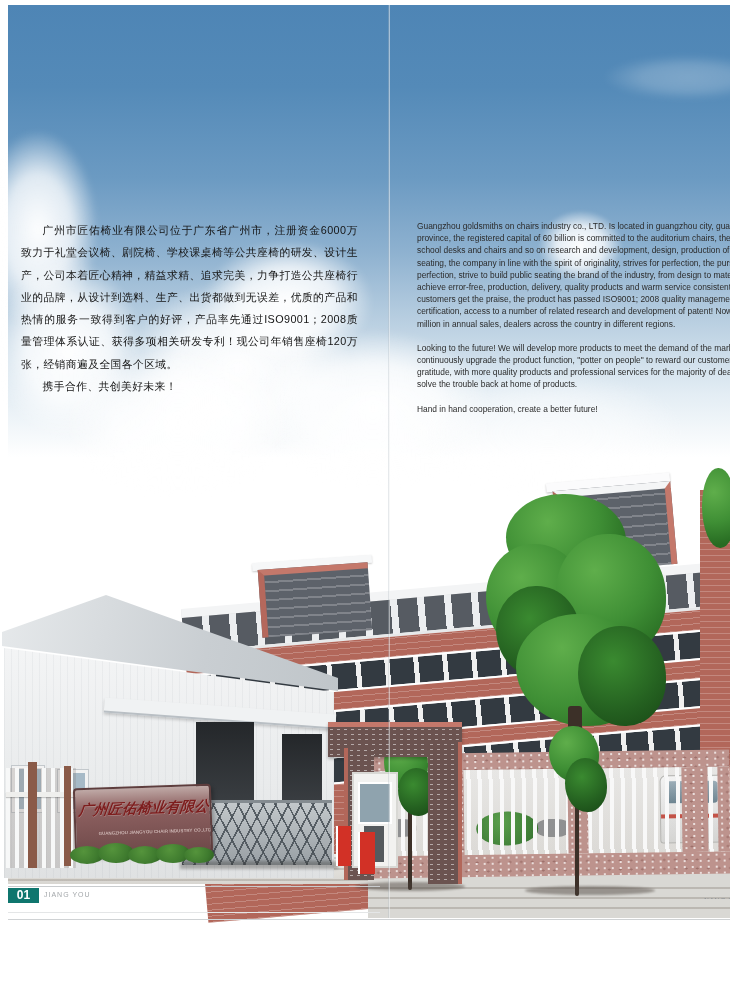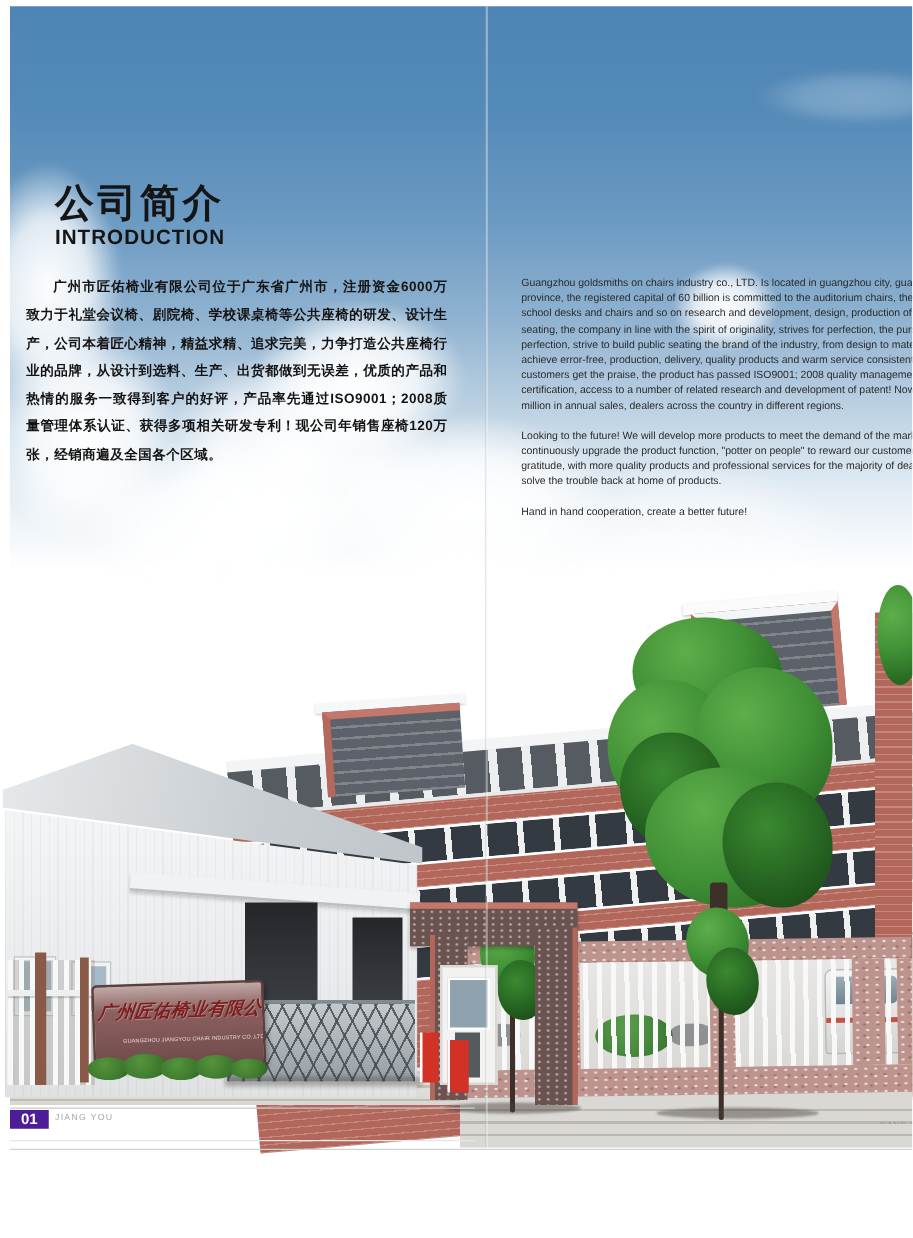--- a/index.html
+++ b/index.html
@@ -21,21 +21,21 @@
   .c6{left:530px;top:205px;width:85px;height:72px;filter:blur(1.5px);}
   .c7{left:405px;top:365px;width:270px;height:125px;opacity:.55;}
   .c8{left:55px;top:345px;width:230px;height:145px;}
   .c9{left:595px;top:50px;width:170px;height:45px;opacity:.25;}
 
   
   .title-block{left:44px;top:146px;color:#151515;z-index:8;}
   .title-cn{font-size:31px;font-weight:800;letter-spacing:3px;line-height:34px;}
   .title-en{font-size:16.5px;font-weight:800;letter-spacing:.8px;margin-top:1px;}
   .cn-text{left:21px;top:219px;width:337px;z-index:8;color:#141414;
-           font-size:10.8px;font-weight:700;line-height:22.3px;text-align:justify;letter-spacing:.4px;}
+           font-size:10.8px;font-weight:400;line-height:22.3px;text-align:justify;letter-spacing:.4px;}
   .cn-text p{margin:0;text-indent:2em;}
   .en-clip{left:417px;top:220px;width:313px;height:220px;overflow:hidden;z-index:8;}
   .en-text{width:352px;color:#2b2b2b;font-size:8.4px;line-height:12.2px;}
   .en-text p{margin:0 0 12px 0;}
 
   
   .brick{background-color:#b2675a;
          background-image:repeating-linear-gradient(0deg,rgba(255,255,255,.22) 0 1px,rgba(0,0,0,0) 1px 6px);}
   .mosaic{background-color:#bd938d;
           background-image:radial-gradient(rgba(255,255,255,.7) 1px,transparent 1.6px),
@@ -143,21 +143,21 @@
      }
   .road-right-streaks{position:absolute;left:0;top:26px;width:100%;height:30px;
      background:repeating-linear-gradient(0deg,rgba(110,100,90,0) 0 3px,rgba(110,100,90,.28) 3px 5px,transparent 5px 10px);}
 
   
   .fold-line{left:388px;top:5px;width:2px;height:913px;z-index:7;
      background:linear-gradient(90deg,rgba(90,110,125,.20),rgba(255,255,255,.65));}
   .rule-left{left:8px;top:886px;width:372px;height:1px;background:#c9ccce;z-index:9;}
   .rule-left2{left:8px;top:912px;width:372px;height:1px;background:#e4e6e7;z-index:9;}
   .rule-bottom{left:8px;top:919px;width:722px;height:1px;background:#cfd2d4;z-index:9;}
-  .page-num-box{left:8px;top:888px;width:31px;height:15px;background:#4c1d95;color:#ffffff;
+  .page-num-box{left:8px;top:888px;width:31px;height:15px;background:#0f766e;color:#ffffff;
      font-size:12px;font-weight:700;text-align:center;line-height:15px;z-index:10;}
   .brand-left{left:44px;top:891px;font-size:7px;letter-spacing:1px;color:#a3a7aa;z-index:10;}
   .brand-right{left:703px;top:889px;width:27px;height:10px;overflow:hidden;z-index:10;}
   .brand-right span{font-size:7px;letter-spacing:.5px;color:#8d9296;white-space:nowrap;}
 </style>
 </head>
 <body>
 
 <div class="page">
 
@@ -271,27 +271,24 @@
   <div class="abs portal-pillar-r mosaic-dark"></div>
   <div class="abs guard-booth">
     <div class="booth-win"></div>
     <div class="booth-door"></div>
   </div>
   <div class="abs banner" style="left:336px;top:826px;width:13px;height:40px;"></div>
   <div class="abs banner" style="left:358px;top:832px;width:15px;height:42px;"></div>
 
   <div class="abs fold-line"></div>
 
-  <div class="abs title-block">
-    <div class="title-cn">公司简介</div>
-    <div class="title-en">INTRODUCTION</div>
-  </div>
 
   <div class="abs cn-text">
     <p>广州市匠佑椅业有限公司位于广东省广州市，注册资金6000万致力于礼堂会议椅、剧院椅、学校课桌椅等公共座椅的研发、设计生产，公司本着匠心精神，精益求精、追求完美，力争打造公共座椅行业的品牌，从设计到选料、生产、出货都做到无误差，优质的产品和热情的服务一致得到客户的好评，产品率先通过ISO9001；2008质量管理体系认证、获得多项相关研发专利！现公司年销售座椅120万张，经销商遍及全国各个区域。</p>
+    <p>携手合作、共创美好未来！</p>
   </div>
 
   <div class="abs en-clip">
     <div class="en-text">
       <p>Guangzhou goldsmiths on chairs industry co., LTD. Is located in guangzhou city, guangdong province, the registered capital of 60 billion is committed to the auditorium chairs, theater chair, school desks and chairs and so on research and development, design, production of public seating, the company in line with the spirit of originality, strives for perfection, the pursuit of perfection, strive to build public seating the brand of the industry, from design to material to achieve error-free, production, delivery, quality products and warm service consistent customers get the praise, the product has passed ISO9001; 2008 quality management system certification, access to a number of related research and development of patent! Now seat 1.2 million in annual sales, dealers across the country in different regions.</p>
       <p>Looking to the future! We will develop more products to meet the demand of the market, continuously upgrade the product function, "potter on people" to reward our customers with gratitude, with more quality products and professional services for the majority of dealers to solve the trouble back at home of products.</p>
       <p>Hand in hand cooperation, create a better future!</p>
     </div>
   </div>
 

